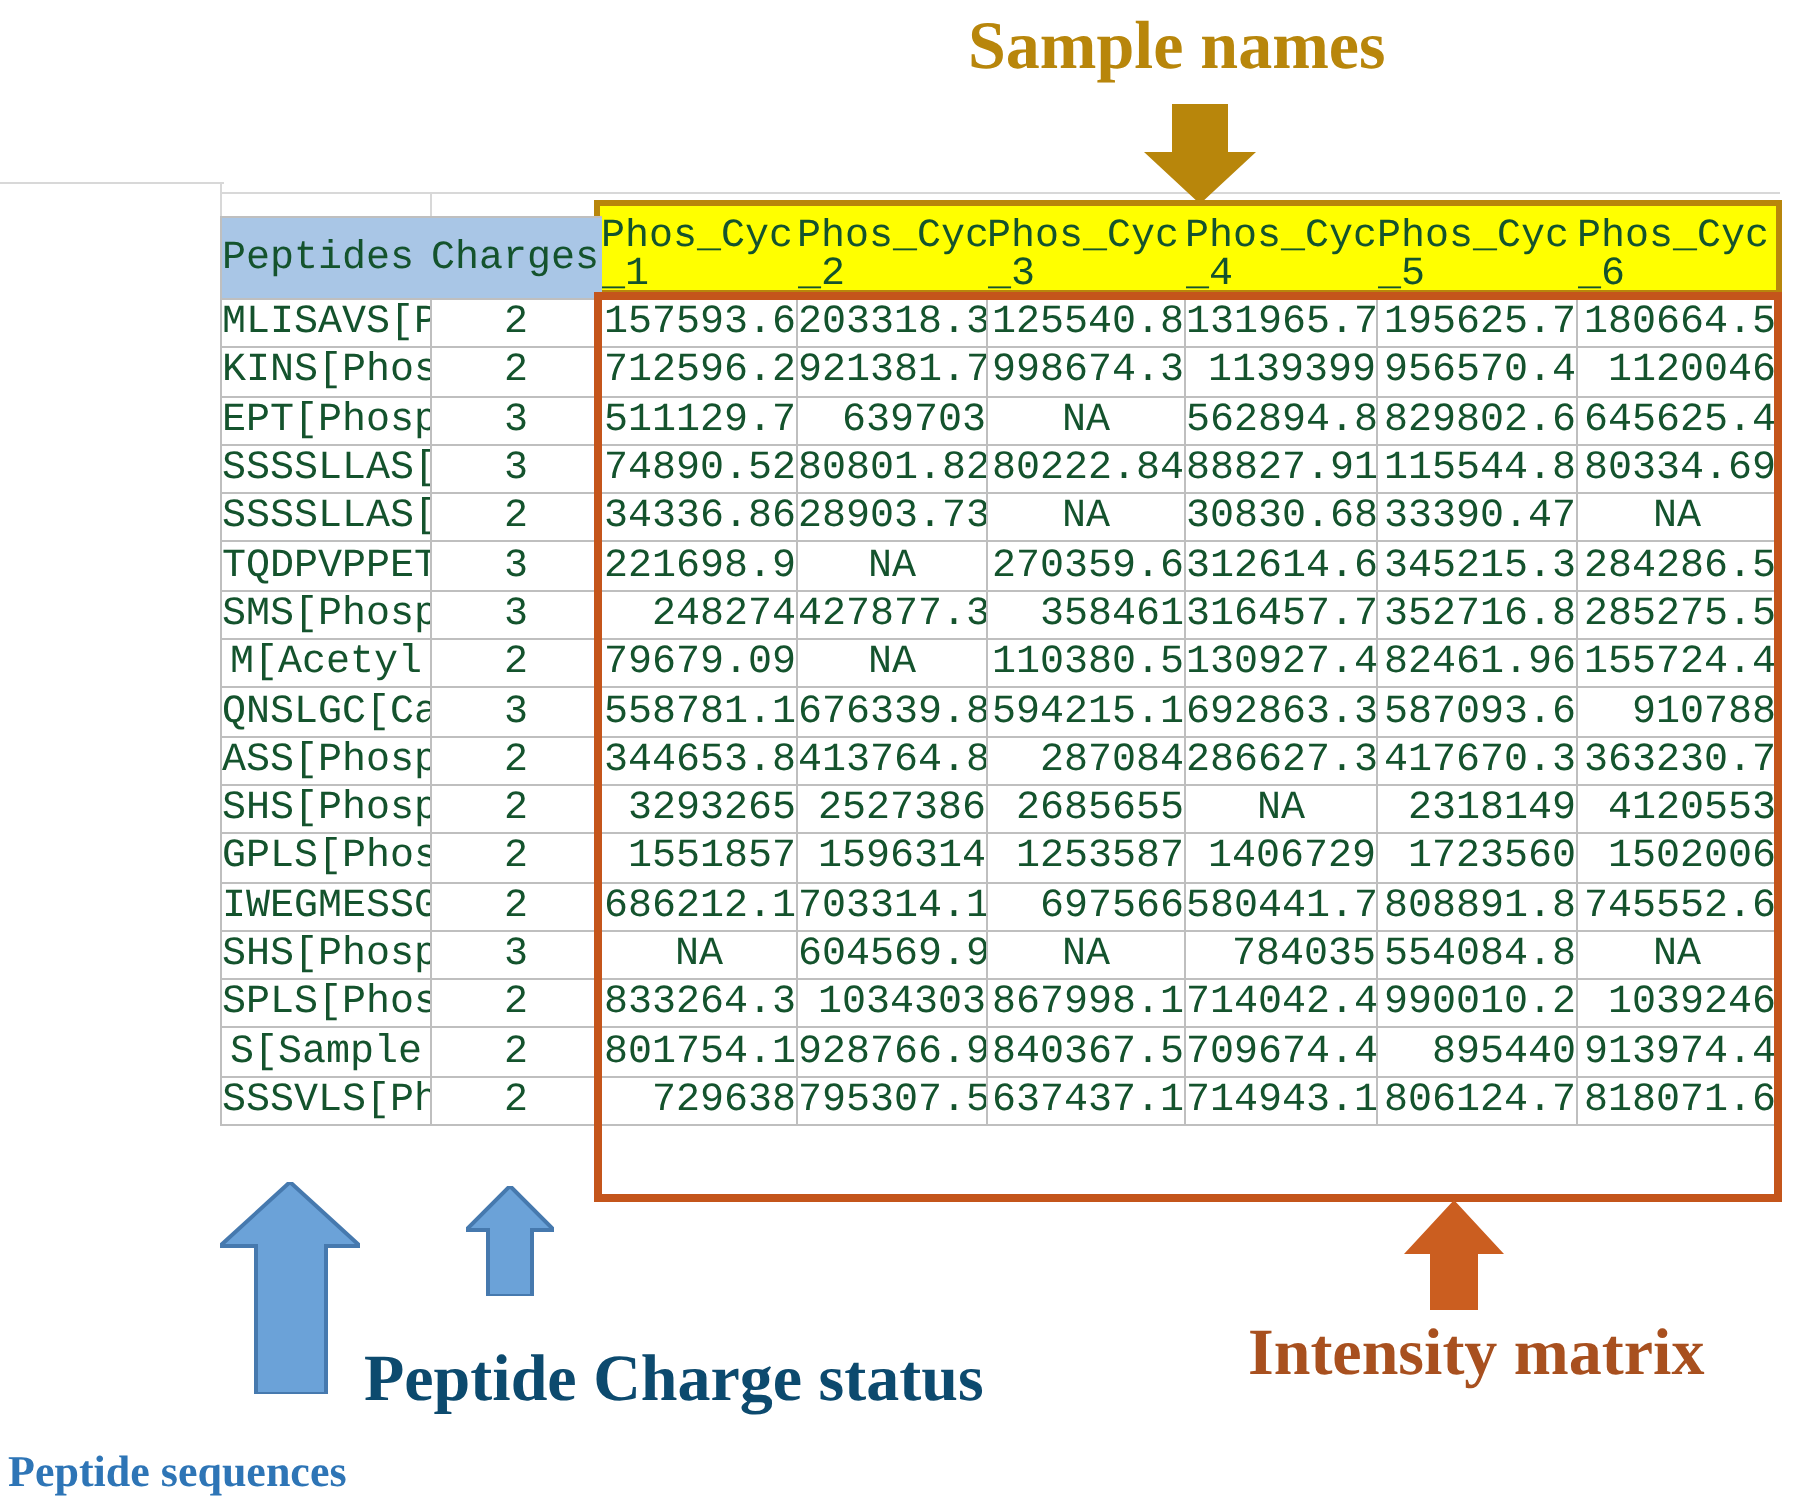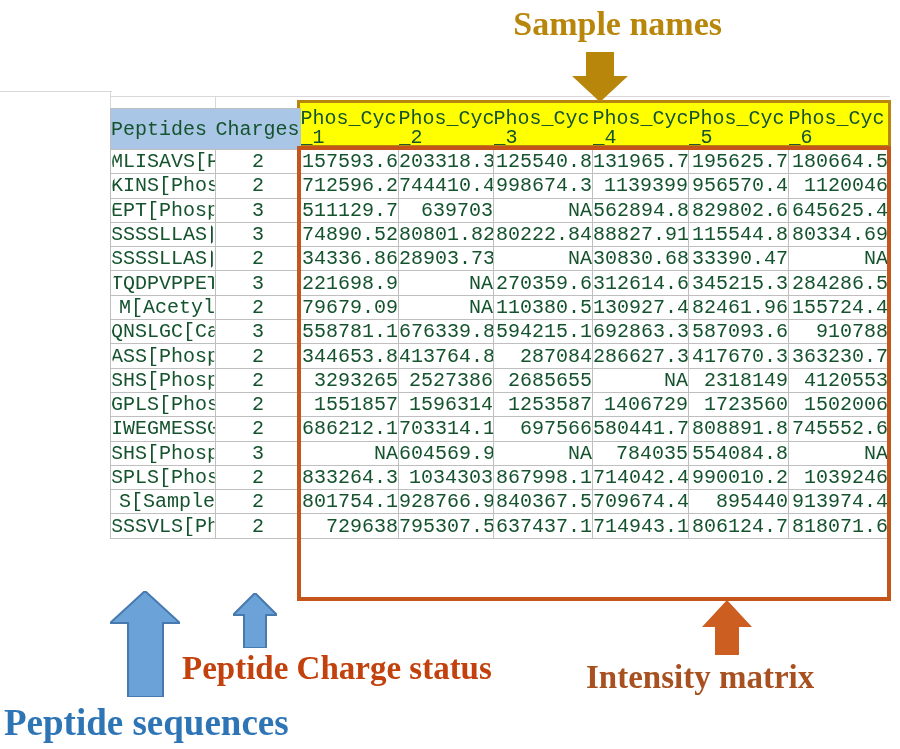--- a/index.html
+++ b/index.html
@@ -22,31 +22,31 @@
         table-layout:fixed;width:778px;
         font-family:"Liberation Mono","DejaVu Sans Mono",monospace;font-size:20px;color:#14532d;}
   #grid th,#grid td{padding:0;overflow:hidden;white-space:nowrap;font-weight:normal;}
   #grid thead th{height:40px;}
   th.hdr-blue{background:#a9c6e6;border-top:1px solid #bfbfbf;border-bottom:1px solid #bfbfbf;
               text-align:left;vertical-align:middle;padding-left:5px;}
   th.hdr-blue.first{border-left:1px solid #bfbfbf;}
   th.hdr-yellow{background:transparent;border:0;text-align:left;vertical-align:top;
                 padding-left:4px;line-height:19px;padding-top:1px;}
   #grid tbody td{height:23.3px;border:1px solid #bfbfbf;vertical-align:middle;}
-  td.pep{text-align:right;padding-left:3px;border-radius:11px;}
+  td.pep{text-align:center;padding-left:3px;}
   td.chg{text-align:center;}
   td.val.num{text-align:right;padding-right:4px;}
-  td.val.na{text-align:right;padding-left:2px;}
+  td.val.na{text-align:center;padding-left:2px;}
 
   
   .ann{position:absolute;font-family:"Liberation Serif",serif;font-weight:bold;z-index:4;}
-  #ann-sample{left:460px;top:5px;width:262px;text-align:right;font-size:34px;color:#b8860b;}
-  #ann-seq{left:4px;top:701px;font-size:37px;color:#2e75b6;}
-  #ann-charge{left:182px;top:650px;font-size:33px;color:#c2410c;}
-  #ann-intensity{left:586px;top:659px;font-size:33px;color:#a8501f;}
+  #ann-sample{left:484px;top:5px;width:262px;text-align:left;font-size:34px;color:#b8860b;}
+  #ann-seq{left:4px;top:723px;font-size:22px;color:#2e75b6;}
+  #ann-charge{left:182px;top:672px;font-size:33px;color:#0c4a6e;}
+  #ann-intensity{left:624px;top:659px;font-size:33px;color:#a8501f;}
   .arrow{position:absolute;z-index:4;}
 </style>
 </head>
 <body>
 
 <div id="stage">
 
   <div class="faint" style="left:0;top:91px;width:112px;height:1px;"></div>
   <div class="faint" style="left:110px;top:96px;width:780px;height:1px;"></div>
   <div class="faint" style="left:110px;top:91px;width:1px;height:17px;"></div>
@@ -103,21 +103,21 @@
           <td class="val num">203318.3</td>
           <td class="val num">125540.8</td>
           <td class="val num">131965.7</td>
           <td class="val num">195625.7</td>
           <td class="val num">180664.5</td>
         </tr>
         <tr>
       <td class="pep">KINS[Phos</td>
       <td class="chg">2</td>
     <td class="val num">712596.2</td>
-          <td class="val num">744410.4</td>
+          <td class="val num">921381.7</td>
           <td class="val num">998674.3</td>
           <td class="val num">1139399</td>
           <td class="val num">956570.4</td>
           <td class="val num">1120046</td>
         </tr>
         <tr>
       <td class="pep">EPT[Phosp</td>
       <td class="chg">3</td>
     <td class="val num">511129.7</td>
           <td class="val num">639703</td>
@@ -150,20 +150,30 @@
       <td class="pep">TQDPVPPET</td>
       <td class="chg">3</td>
     <td class="val num">221698.9</td>
           <td class="val na">NA</td>
           <td class="val num">270359.6</td>
           <td class="val num">312614.6</td>
           <td class="val num">345215.3</td>
           <td class="val num">284286.5</td>
         </tr>
         <tr>
+      <td class="pep">SMS[Phosp</td>
+      <td class="chg">3</td>
+    <td class="val num">248274</td>
+          <td class="val num">427877.3</td>
+          <td class="val num">358461</td>
+          <td class="val num">316457.7</td>
+          <td class="val num">352716.8</td>
+          <td class="val num">285275.5</td>
+        </tr>
+        <tr>
       <td class="pep">M[Acetyl</td>
       <td class="chg">2</td>
     <td class="val num">79679.09</td>
           <td class="val na">NA</td>
           <td class="val num">110380.5</td>
           <td class="val num">130927.4</td>
           <td class="val num">82461.96</td>
           <td class="val num">155724.4</td>
         </tr>
         <tr>

